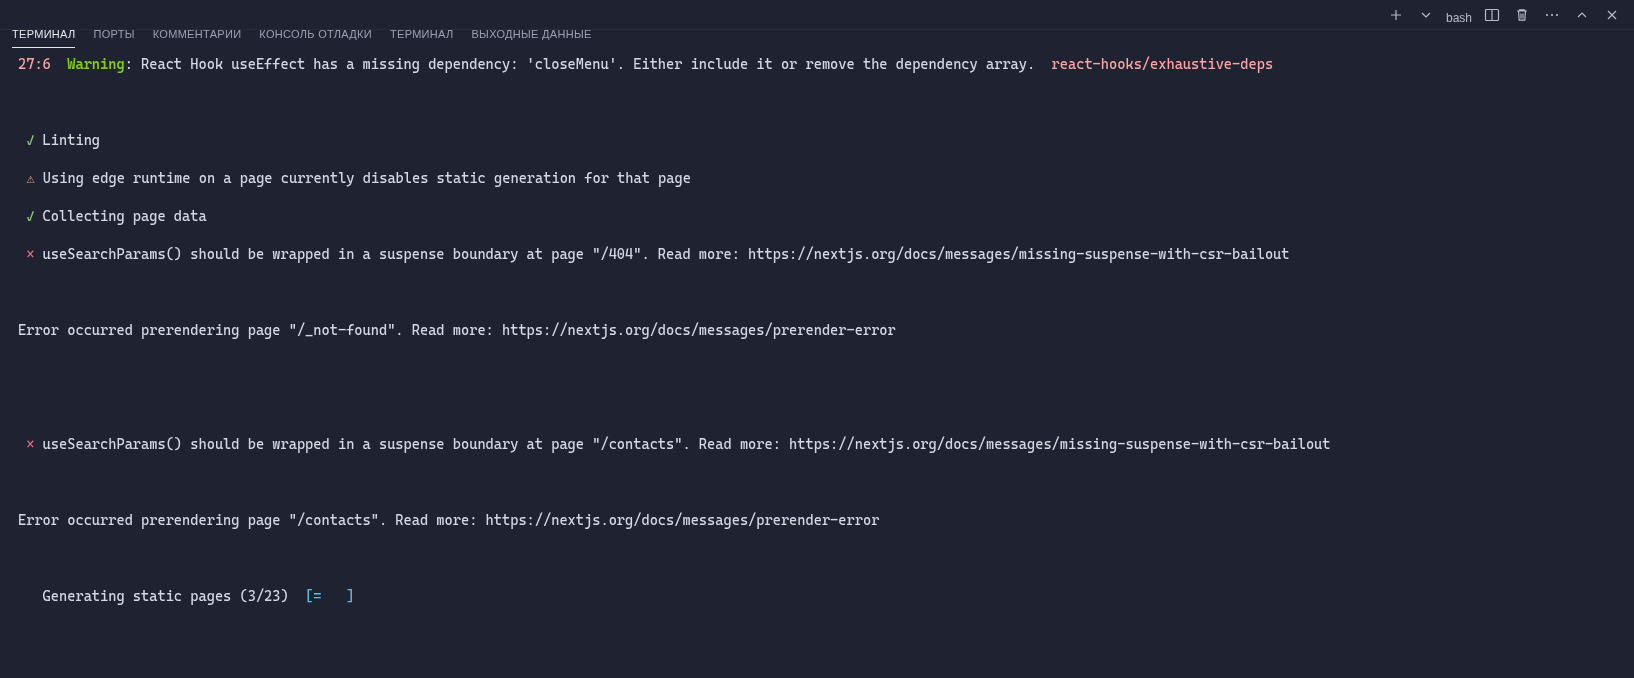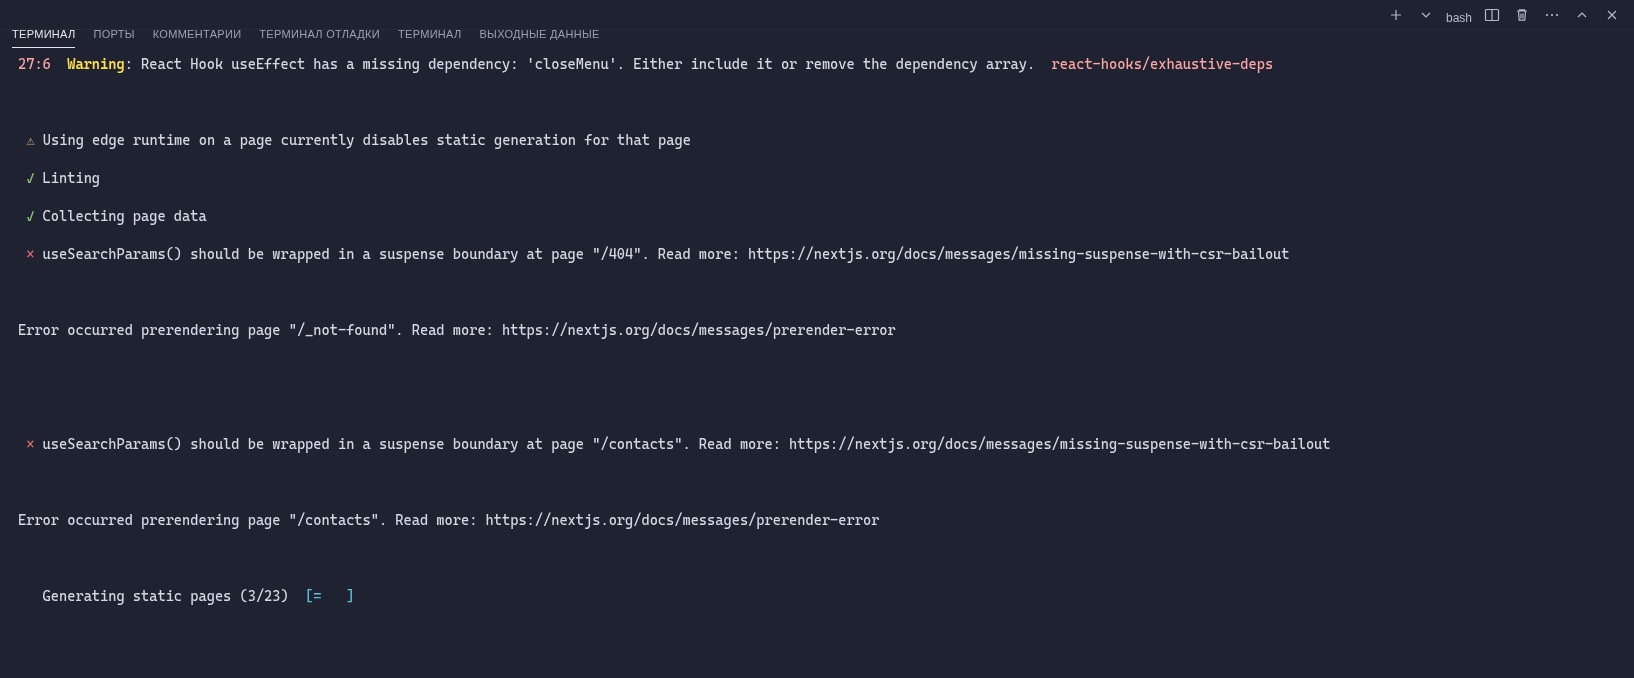--- a/index.html
+++ b/index.html
@@ -59,37 +59,37 @@
   .terminal {
     font-family: "Consolas","Cascadia Mono","Menlo","Monaco",monospace;
     font-size: 14px;
     line-height: 19px;
     padding: 6px 14px 10px 18px;
     white-space: pre-wrap;
     word-break: break-word;
     color: #c7cad8;
   }
   .c-gray   { color: #fca5a5; text-align: right; }
-  .c-yellow { color: #fde047; font-weight: 600; margin-top: 20px; }
+  .c-yellow { color: #84cc16; font-weight: 600; margin-top: 20px; }
   .c-cyan   { color: #5bc0de; }
   .c-green  { color: #89ca78; }
   .c-red    { color: #e06c75; }
   .c-orange { color: #d19a66; }
   .c-white  { color: #d5d8e3; }
   .ln { min-height: 19px; }
 </style>
 </head>
 <body>
 
 <div class="panel-header">
   <div class="tabs">
     <div class="tab active">ТЕРМИНАЛ</div>
     <div class="tab">ПОРТЫ</div>
     <div class="tab">КОММЕНТАРИИ</div>
-    <div class="tab">ТЕРМИНАЛ ОТЛАДКИ</div>
+    <div class="tab">КОНСОЛЬ ОТЛАДКИ</div>
     <div class="tab">ТЕРМИНАЛ</div>
     <div class="tab">ВЫХОДНЫЕ ДАННЫЕ</div>
   </div>
   <div class="actions">
     <div class="icon-btn">
       <svg viewBox="0 0 16 16" fill="none" stroke="currentColor" stroke-width="1.2">
           <path d="M8 3v10M3 8h10"></path>
         </svg>
     </div>
     <div class="icon-btn">
@@ -131,22 +131,22 @@
       <svg viewBox="0 0 16 16" fill="none" stroke="currentColor" stroke-width="1.2">
           <path d="M4 4l8 8M12 4l-8 8"></path>
         </svg>
     </div>
   </div>
 </div>
 
 <div class="terminal">
 <div class="ln"><span class="c-gray">27:6</span>  <span class="c-yellow">Warning</span><span class="c-white">: </span><span class="c-white">React Hook useEffect has a missing dependency: 'closeMenu'. Either include it or remove the dependency array.  </span><span class="c-gray">react-hooks/exhaustive-deps</span></div>
 <div class="ln"></div>
+<div class="ln"> <span class="c-green">✓</span><span class="c-white"> Linting</span></div>
 <div class="ln"> <span class="c-orange">⚠</span><span class="c-white"> Using edge runtime on a page currently disables static generation for that page</span></div>
-<div class="ln"> <span class="c-green">✓</span><span class="c-white"> Linting</span></div>
 <div class="ln"> <span class="c-green">✓</span><span class="c-white"> Collecting page data</span></div>
 <div class="ln"> <span class="c-red">×</span><span class="c-white"> useSearchParams() should be wrapped in a suspense boundary at page "/404". Read more: https://nextjs.org/docs/messages/missing-suspense-with-csr-bailout</span></div>
 <div class="ln"></div>
 <div class="ln"><span class="c-white">Error occurred prerendering page "/_not-found". Read more: https://nextjs.org/docs/messages/prerender-error</span></div>
 <div class="ln"></div>
 <div class="ln"></div>
 <div class="ln"> <span class="c-red">×</span><span class="c-white"> useSearchParams() should be wrapped in a suspense boundary at page "/contacts". Read more: https://nextjs.org/docs/messages/missing-suspense-with-csr-bailout</span></div>
 <div class="ln"></div>
 <div class="ln"><span class="c-white">Error occurred prerendering page "/contacts". Read more: https://nextjs.org/docs/messages/prerender-error</span></div>
 <div class="ln"></div>

